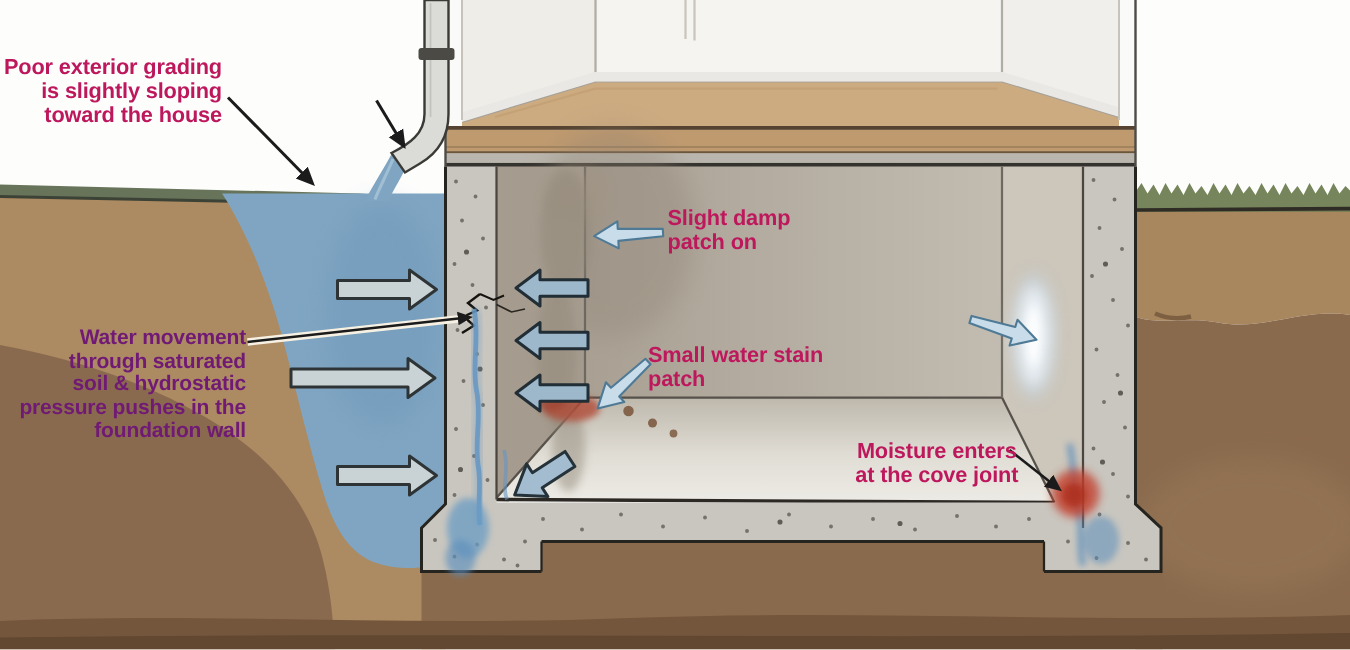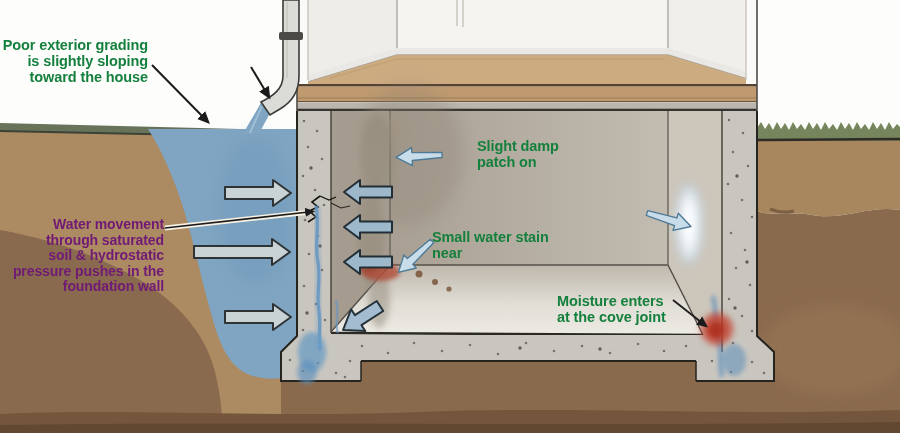--- a/index.html
+++ b/index.html
@@ -1,22 +1,22 @@
 <!DOCTYPE html>
 <html><head>
 <meta charset="utf-8">
 <style>
   html,body{margin:0;padding:0;background:#fff;}
   #stage{position:relative;width:900px;height:433px;overflow:hidden;background:#fdfdfc;
          font-family:"Liberation Sans",sans-serif;}
   #stage svg{position:absolute;left:0;top:0;}
-  .label{position:absolute;font:600 14.5px/16px "Liberation Sans",sans-serif;color:#15803d;
+  .label{position:absolute;font:600 14.5px/16px "Liberation Sans",sans-serif;color:#be185d;
          white-space:pre-line;letter-spacing:-0.1px;}
   .label.light{color:#701a75;font-size:14px;line-height:15.5px;}
-  .r{text-align:right;} .c{text-align:left;}
+  .r{text-align:right;} .c{text-align:center;}
 </style>
 </head>
 <body>
 
 <div id="stage">
 
 <svg width="900" height="433" viewBox="0 0 900 433">
   <defs>
     <linearGradient id="gBack" x1="0" y1="0" x2="1" y2="0">
       <stop offset="0" stop-color="#a9a093"></stop>
@@ -208,23 +208,23 @@
 is slightly sloping
 toward the house</div>
 
 
   <div class="label light r" style="left:8px;top:217px;width:156px;">Water movement
 through saturated
 soil &amp; hydrostatic
 pressure pushes in the
 foundation wall</div>
 
-  <div class="label" style="left:445px;top:138px;width:120px;margin-left:32px;">Slight damp
+  <div class="label" style="left:445px;top:138px;width:120px;">Slight damp
 patch on</div>
 
   <div class="label" style="left:432px;top:229px;width:150px;">Small water stain
-near</div>
+patch</div>
 
 
   <div class="label c" style="left:557px;top:293px;width:135px;">Moisture enters
 at the cove joint</div>
 
 </div>
 
 </body></html>

